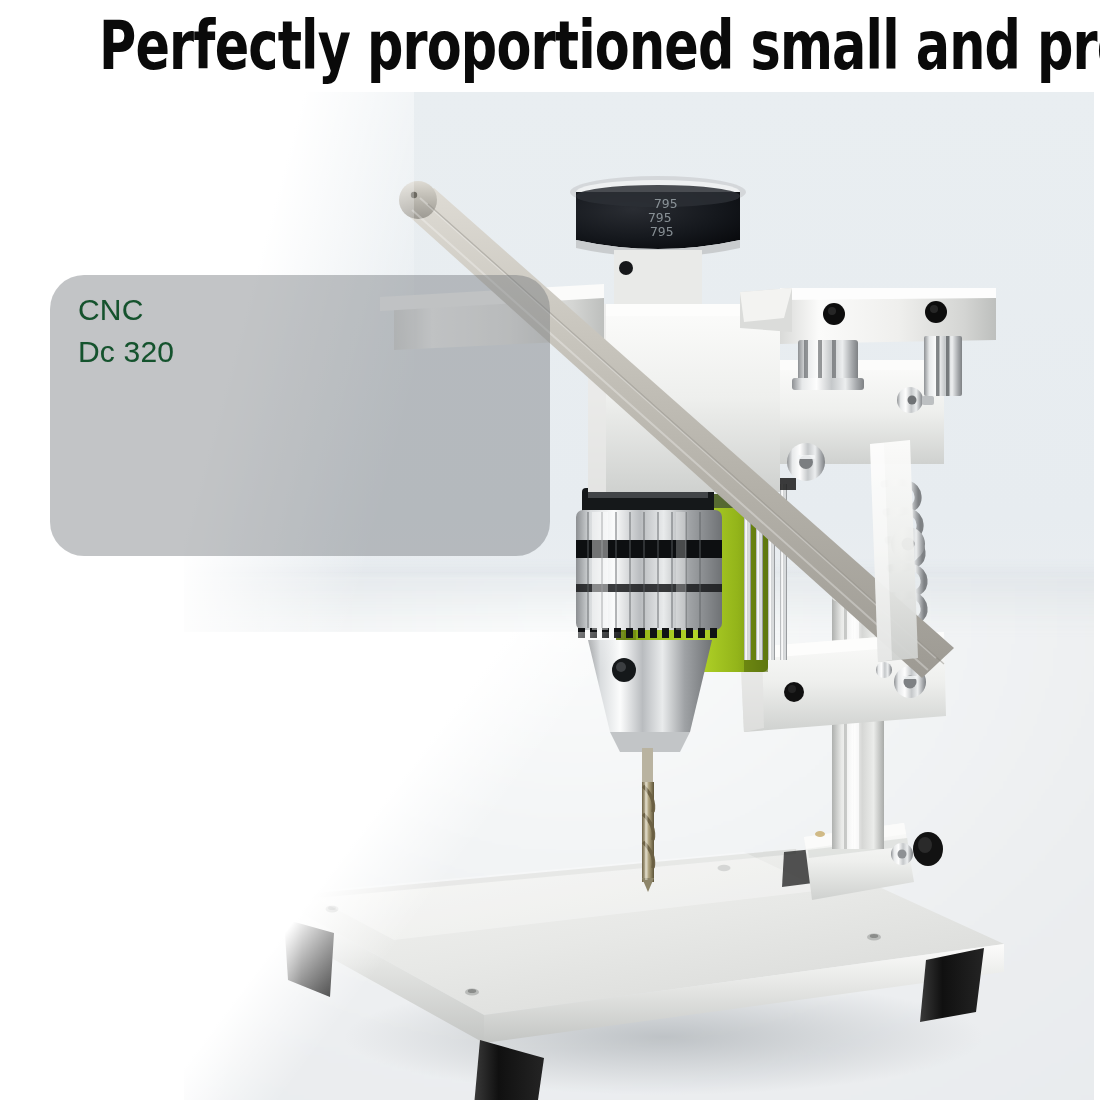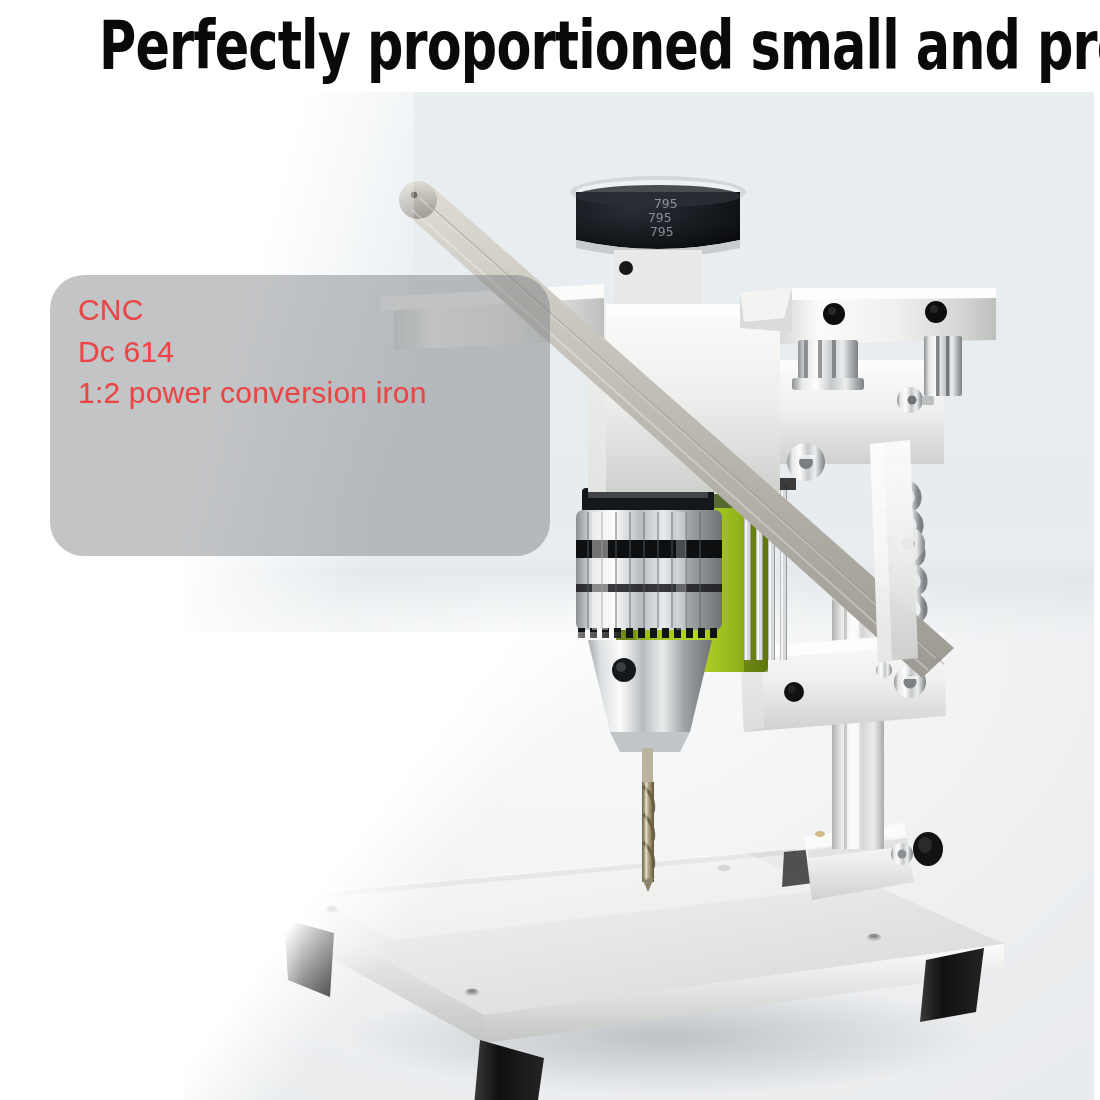--- a/index.html
+++ b/index.html
@@ -61,21 +61,21 @@
 
   
   .spec-panel{
     position:absolute;left:50px;top:275px;width:500px;height:281px;
     border-radius:34px;
     background:rgba(110,114,118,0.42);
     backdrop-filter:none;
   }
   .spec-list{
     position:absolute;left:28px;top:14px;right:14px;
-    color:#ef4444;
+    color:#14532d;
     font-size:30px;
     line-height:41.5px;
     font-weight:400;
     letter-spacing:0.2px;
     text-shadow:0 0 1px rgba(0,0,0,0.12);
   }
   .spec-list div{white-space:nowrap;}
 </style>
 </head>
 <body>
@@ -401,18 +401,17 @@
       </g>
     </svg>
 
     <div class="photo-fade-left"></div>
     <div class="wedge-soft"></div>
   </div>
 
   <div class="spec-panel">
     <div class="spec-list">
       <div>CNC</div>
-      <div>Dc 614</div>
-      <div>1:2 power conversion iron</div>
+      <div>Dc 320</div>
     </div>
   </div>
 
 </div>
 
 </body></html>

